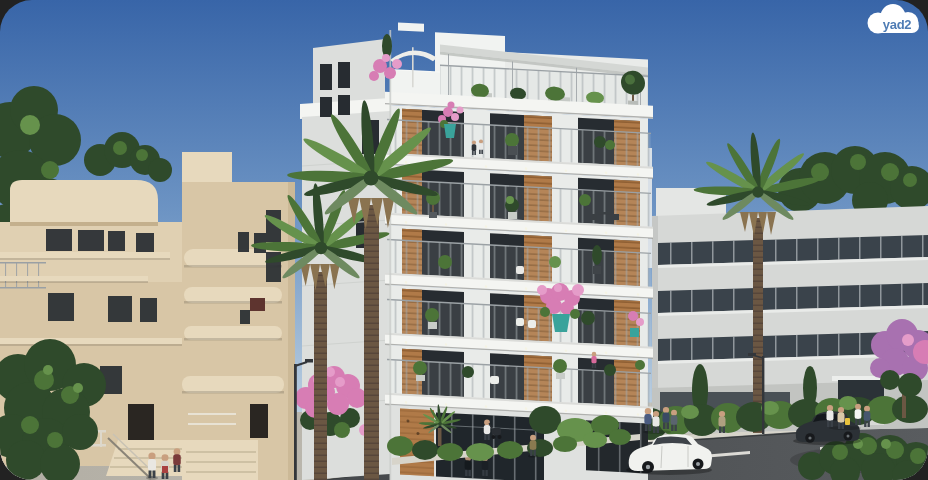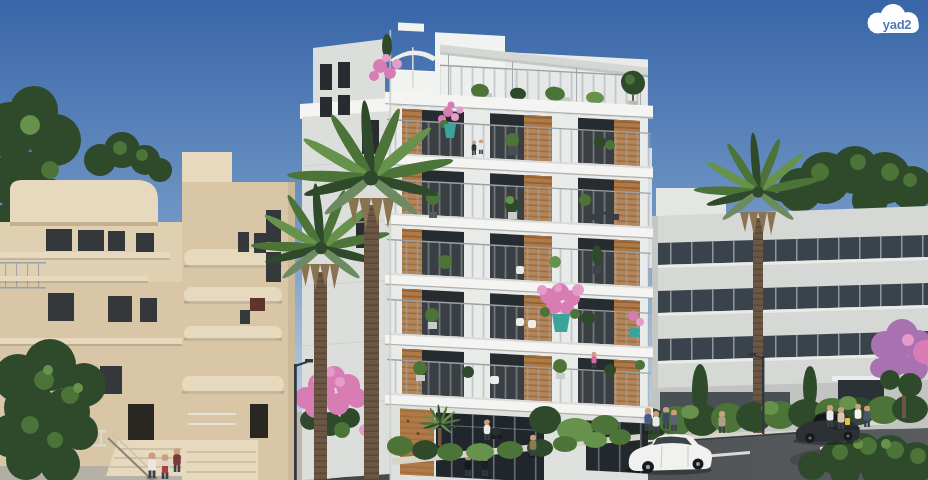--- a/index.html
+++ b/index.html
@@ -1,16 +1,16 @@
 <!DOCTYPE html>
 <html style="--sky-top: #3865a8; --sky-mid: #6e95c4; --sky-low: #a7c0d9; --sky-horizon: #d3dfe9; --new-face: #e9ebe9; --new-face-light: #f1f3f1; --new-side: #dcdedc; --slab: #f4f5f2; --window: #272c31; --wood: #b07a48; --wood-dark: #8f5f33; --railing: #9aa0a4; --pergola: #d4d7d4; --beige: #d8c6a6; --beige-light: #e7d9bd; --beige-shadow: #c4b08d; --right-face: #d6d8d6; --right-top: #e4e6e4; --ribbon: #3a434b; --mullion: #c9ced2; --green-dark: #2f4a2b; --green-mid: #4c7438; --green-light: #66924c; --palm-gray: #6e8a60; --trunk: #6b5743; --trunk-dark: #57463a; --dry-frond: #8a7350; --pink: #d77db4; --pink-light: #e59cc9; --purple: #a871b0; --turquoise: #3aa39b; --road: #45484b; --road-light: #595c5f; --sidewalk: #b2aea4; --sidewalk-light: #c9c6bd; --curb: #d7d4ca; --marking: #eceae4; --car-white: #f1f2ef; --car-dark: #2c3136; --tire: #17191c; --skin: #c99f7f; --lamp: #33363a; --logo-cloud: #ffffff; --logo-text: #4f7cb4;"><head>
 <meta charset="utf-8">
 <style>
   html,body{margin:0;padding:0;background:#222;}
-  .stage{position:relative;width:928px;height:480px;overflow:hidden;font-family:"Liberation Sans",sans-serif;}
+  .stage{position:relative;width:928px;height:480px;overflow:hidden;font-family:"Liberation Sans",sans-serif;border-radius:32px;}
   svg{display:block}
   
   .sk1{stop-color:var(--sky-top,#3865a8)} .sk2{stop-color:var(--sky-mid,#6e95c4)}
   .sk3{stop-color:var(--sky-low,#a7c0d9)} .sk4{stop-color:var(--sky-horizon,#d3dfe9)}
   .rd1{stop-color:var(--road,#45484b)} .rd2{stop-color:var(--road-light,#595c5f)}
   .sw1{stop-color:var(--sidewalk,#b2aea4)} .sw2{stop-color:var(--sidewalk-light,#c9c6bd)}
   
   .f-face{fill:var(--new-face,#e9ebe9)} .f-facelight{fill:var(--new-face-light,#f1f3f1)}
   .f-side{fill:var(--new-side,#dcdedc)} .f-slab{fill:var(--slab,#f4f5f2)}
   .f-win{fill:var(--window,#272c31)} .f-wood{fill:var(--wood,#b07a48)} .f-woodd{fill:var(--wood-dark,#8f5f33)}

